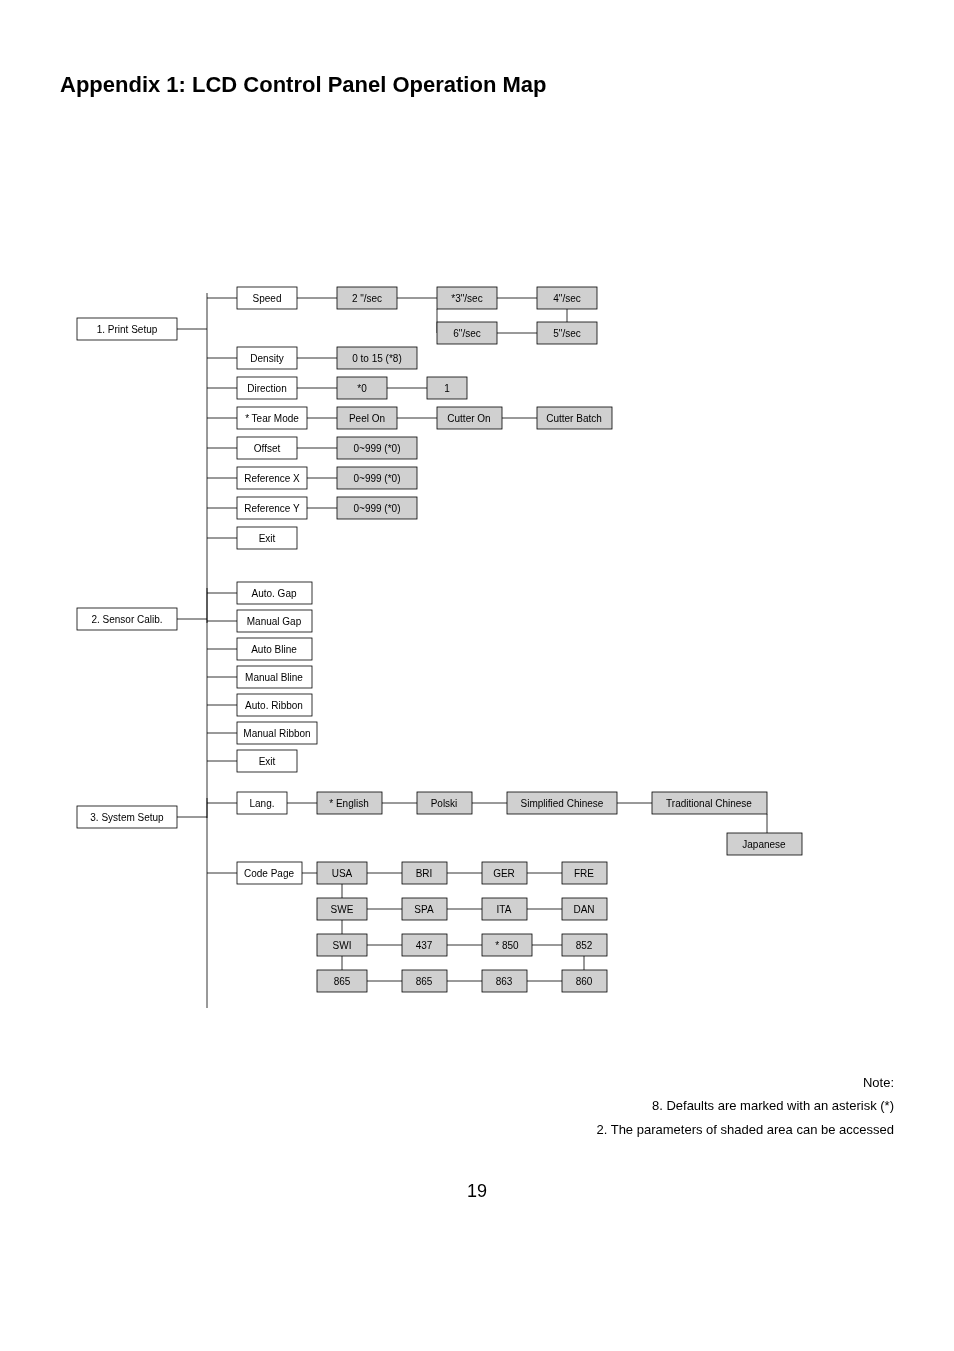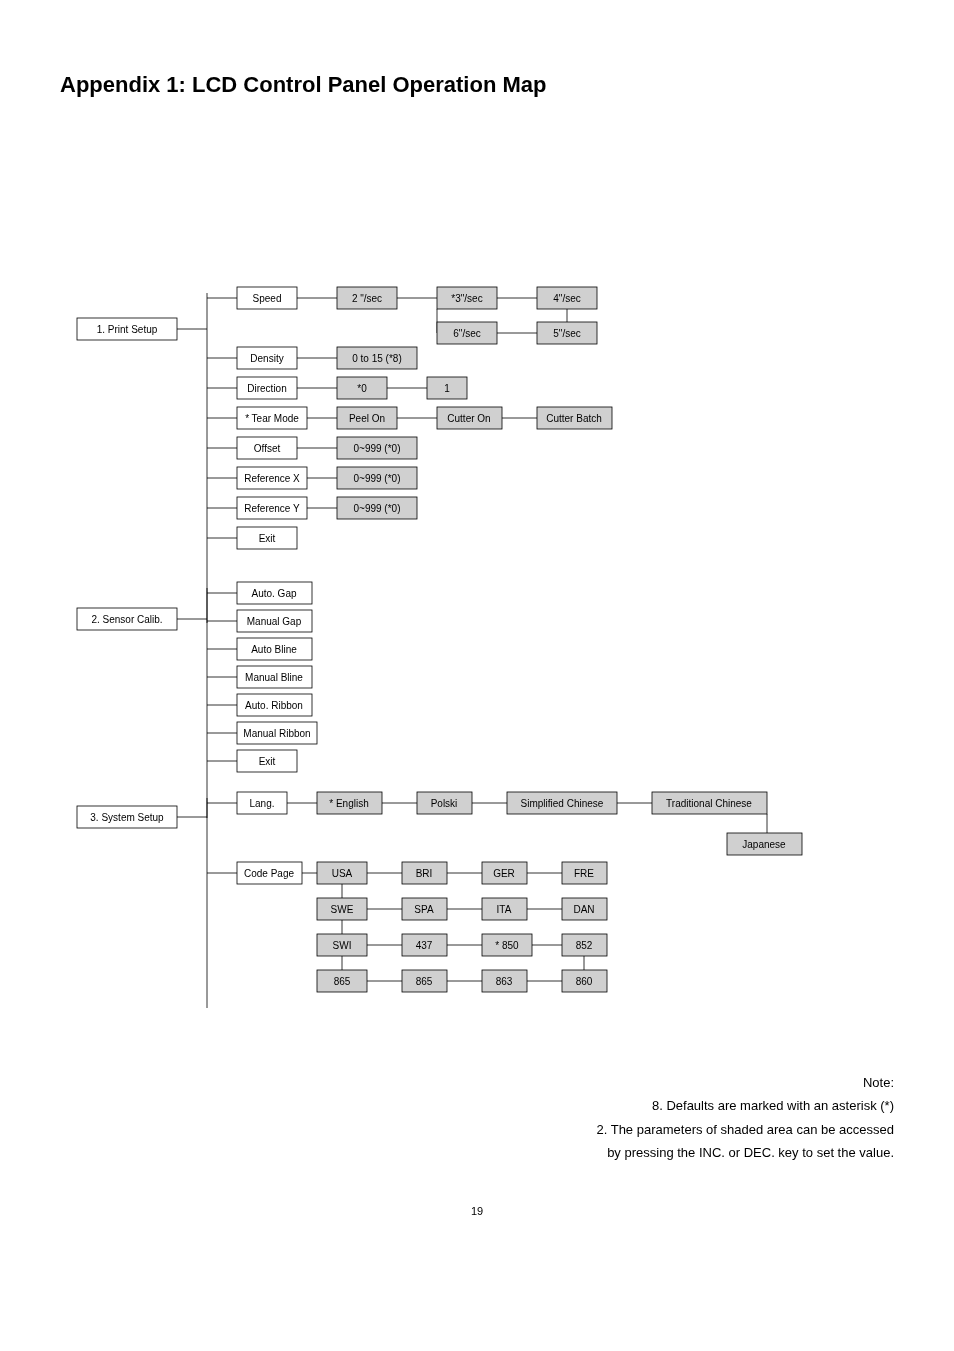--- a/index.html
+++ b/index.html
@@ -38,21 +38,21 @@
     .notes {
       margin-top: 20px;
       font-size: 13px;
       line-height: 1.8;
       text-align: right;
     }
 
     .page-num {
       text-align: center;
       margin-top: 40px;
-      font-size: 11px;
+      font-size: 18px;
     }
 
     
     .box {
       fill: #fff;
       stroke: #000;
       stroke-width: 0.8;
     }
     .box-shaded {
       fill: #d0d0d0;
@@ -293,17 +293,16 @@
       <line x1="275" y1="746" x2="275" y2="760" class="line"></line>
       <line x1="275" y1="818" x2="275" y2="832" class="line"></line>
 
     </svg>
   </div>
 
   <div class="notes">
     <p>Note:</p>
     <p>8. Defaults are marked with an asterisk (*)</p>
     <p>2. The parameters of shaded area can be accessed</p>
-    <p>by  pressing the INC. or DEC. key to set the value.</p>
   </div>
 
   <div class="page-num">19</div>
 </div>
 
 </body></html>

